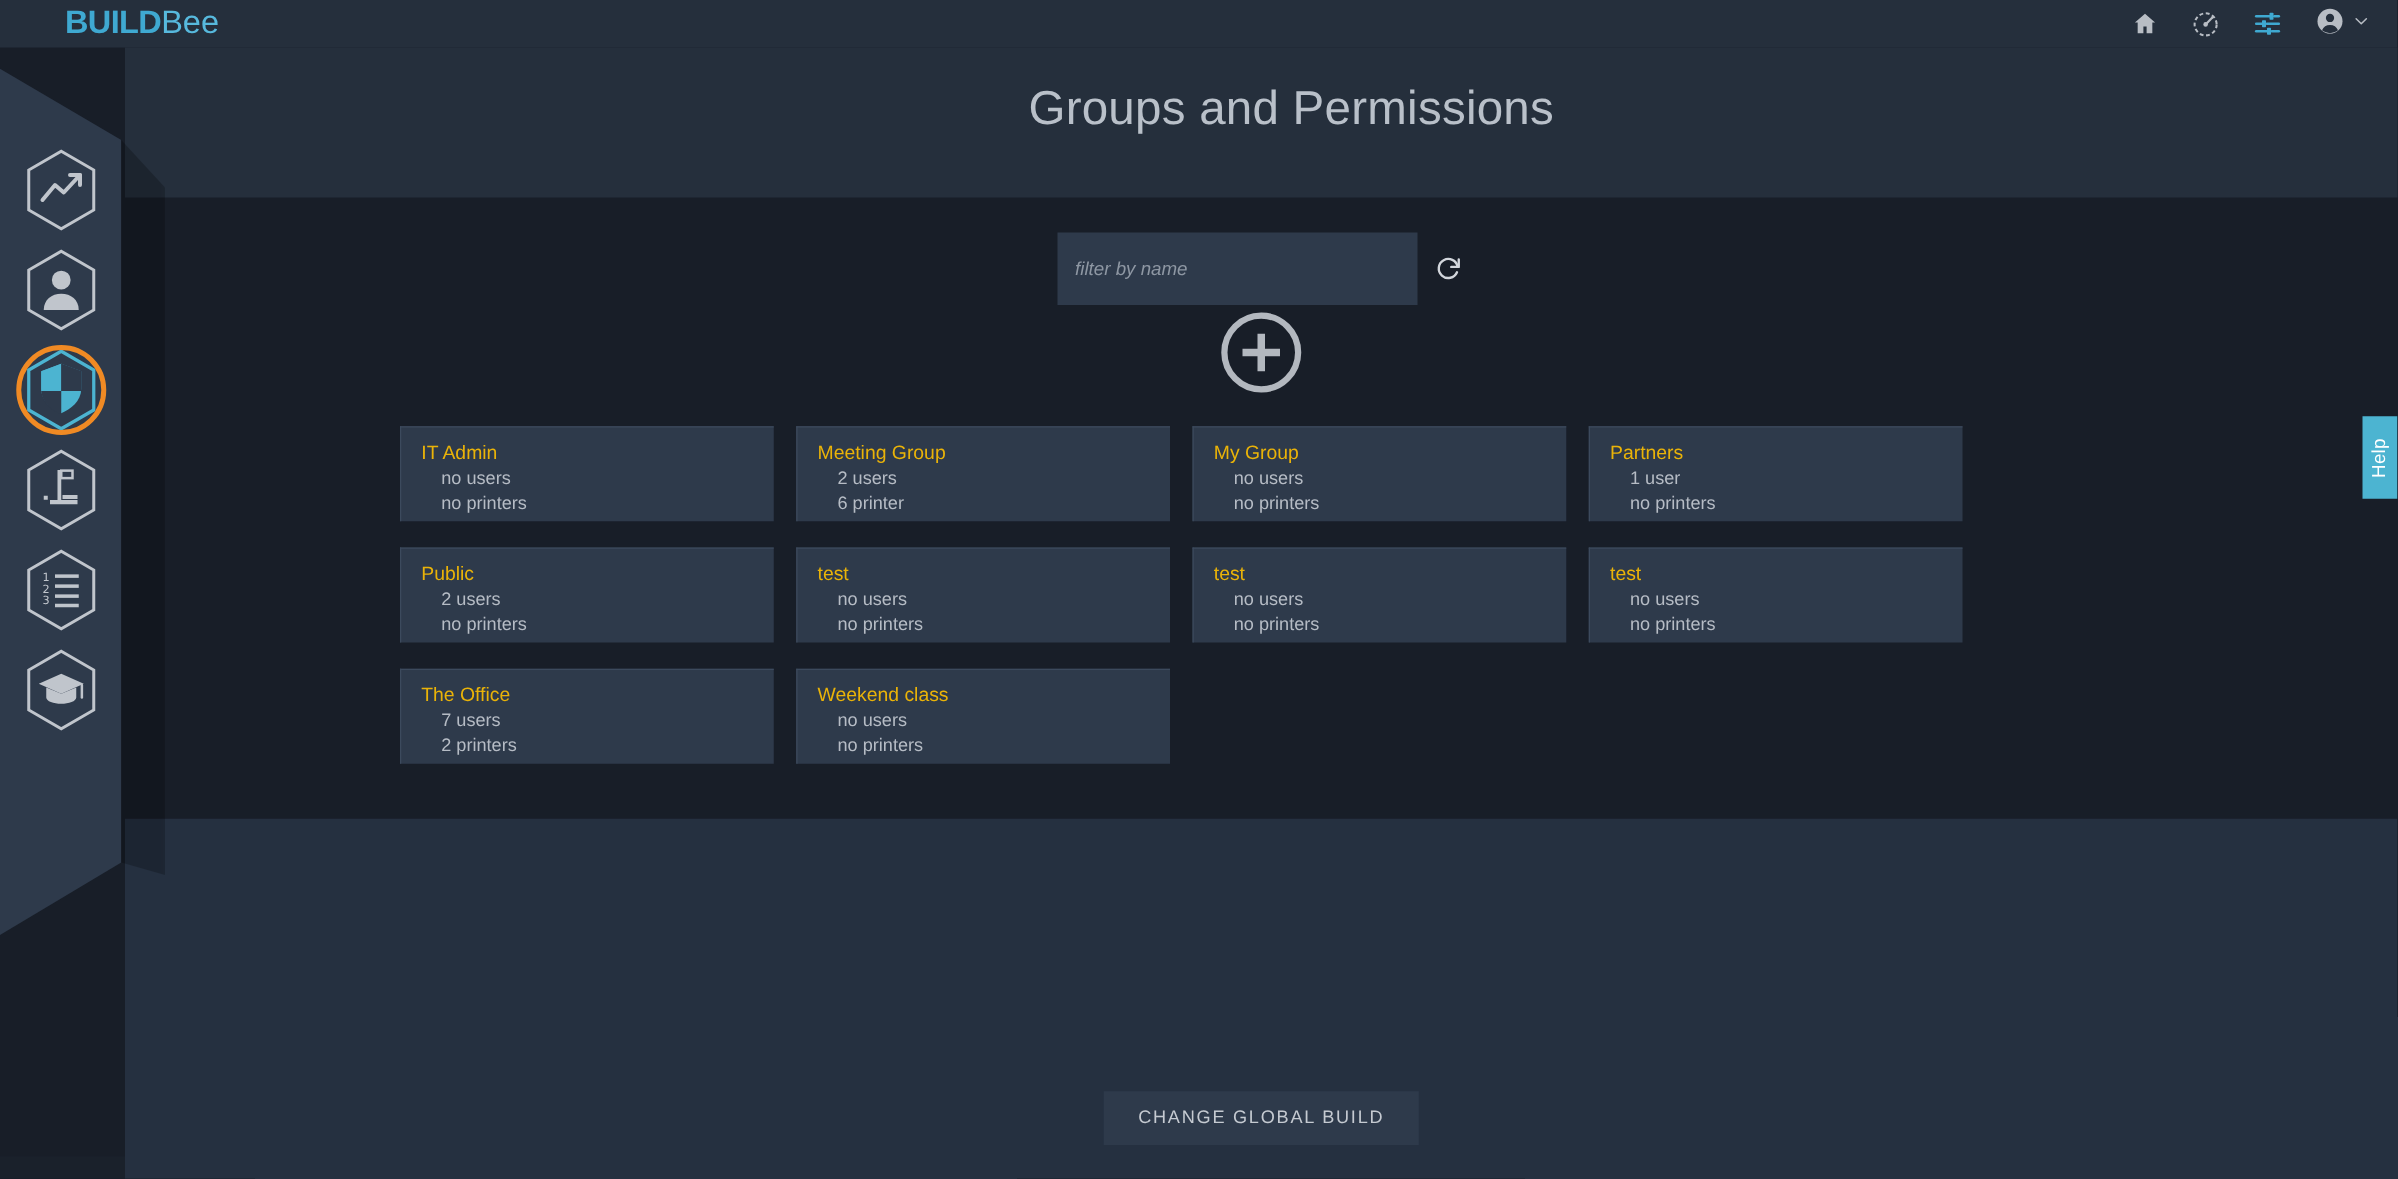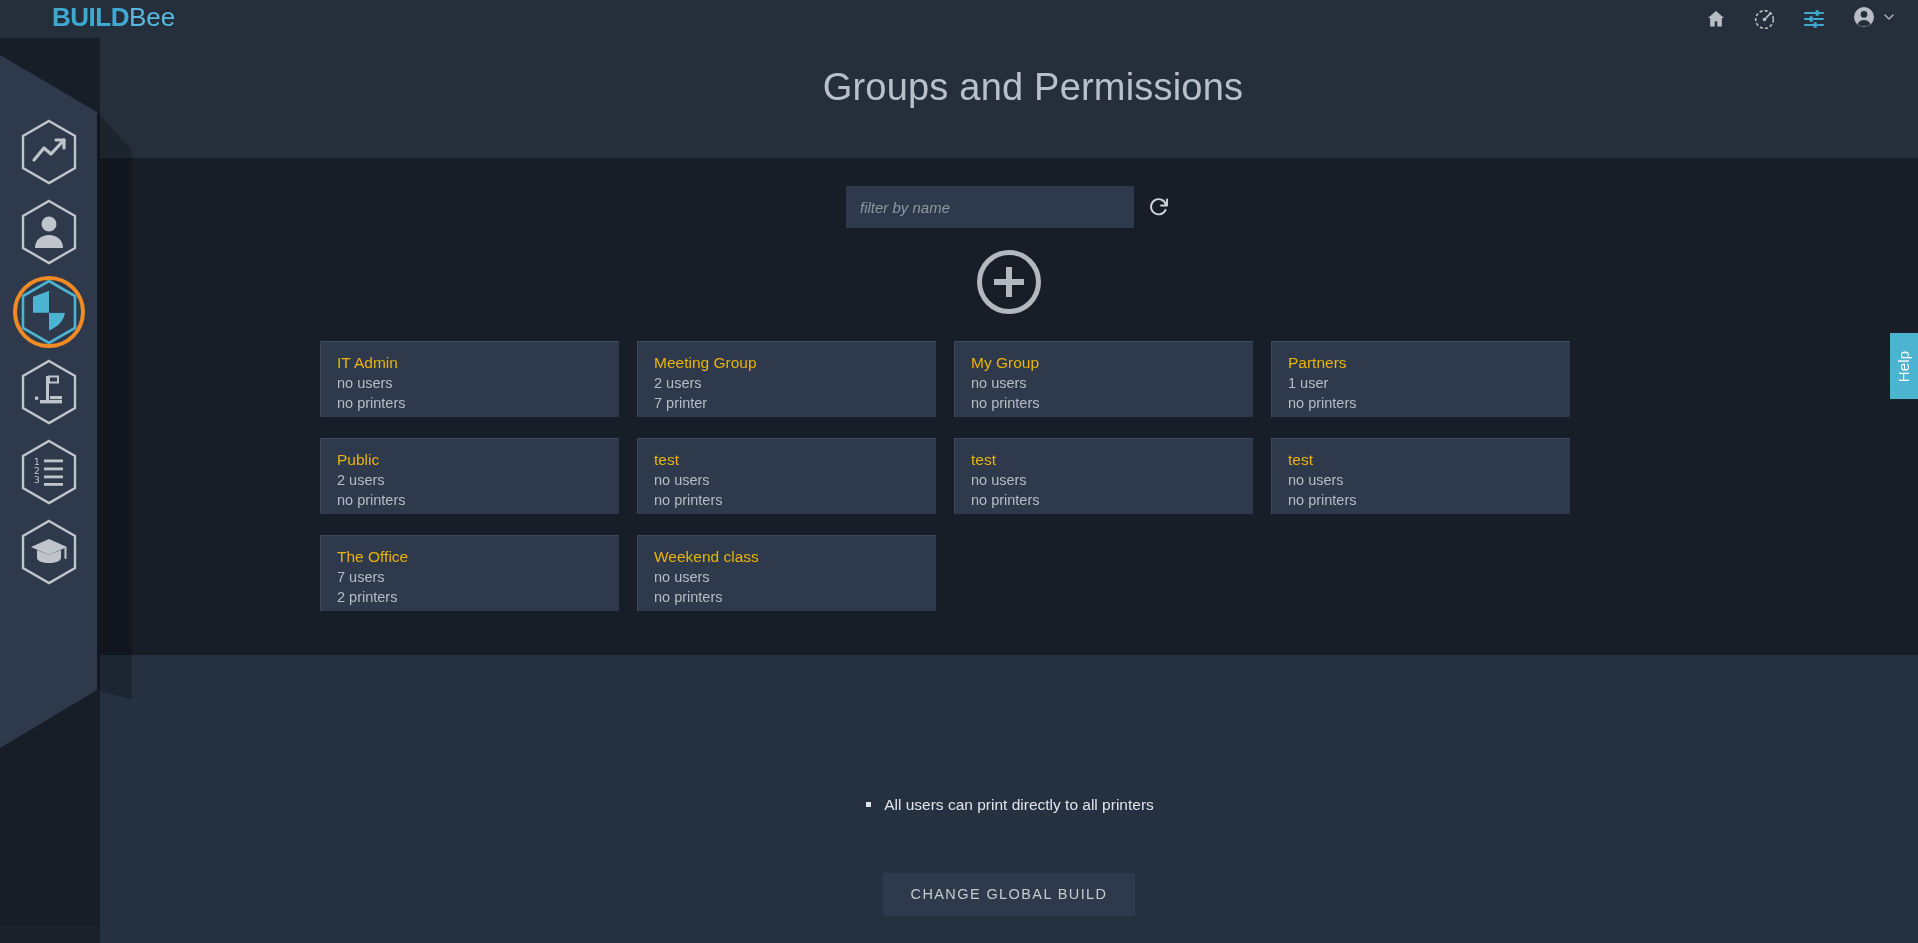--- a/index.html
+++ b/index.html
@@ -159,21 +159,21 @@
     left: 0;
     right: 0;
     top: 28px;
     display: flex;
     justify-content: center;
     align-items: center;
     gap: 14px;
   }
   .filter-input {
     width: 288px;
-    height: 42px;
+    height: 58px;
     background: #2e3a4b;
     border: none;
     outline: none;
     color: #d3d7dd;
     font-size: 15px;
     font-family: "Liberation Sans", sans-serif;
     padding: 0 14px;
     box-sizing: border-box;
   }
   .filter-input::placeholder {
@@ -247,20 +247,21 @@
   .group-card .gname {
     font-size: 15.5px;
     color: #eab308;
     line-height: 20px;
     margin-bottom: 1px;
   }
   .group-card .gmeta {
     font-size: 14.5px;
     color: #b6bcc5;
     line-height: 19.5px;
+    margin-left: 16px;
   }
 
   
   .global-panel {
     position: absolute;
     left: 100px;
     top: 655px;
     width: 1818px;
     height: 288px;
     background: #253040;
@@ -531,21 +532,21 @@
 
     <div class="group-card">
       <div class="gname">IT Admin</div>
       <div class="gmeta">no users</div>
       <div class="gmeta">no printers</div>
     </div>
 
     <div class="group-card">
       <div class="gname">Meeting Group</div>
       <div class="gmeta">2 users</div>
-      <div class="gmeta">7 printer</div>
+      <div class="gmeta">6 printer</div>
     </div>
 
     <div class="group-card">
       <div class="gname">My Group</div>
       <div class="gmeta">no users</div>
       <div class="gmeta">no printers</div>
     </div>
 
     <div class="group-card">
       <div class="gname">Partners</div>
@@ -588,21 +589,20 @@
       <div class="gmeta">no users</div>
       <div class="gmeta">no printers</div>
     </div>
 
   </div>
 </div>
 
 <div class="global-panel">
   <div class="rights-list">
     <ul class="rights-ul">
-      <li>All users can print directly to all printers</li>
     </ul>
   </div>
   <div class="change-row">
     <button class="change-btn">CHANGE GLOBAL BUILD</button>
   </div>
 </div>
 
 <div class="help-tab">
   <span>Help</span>
 </div>

